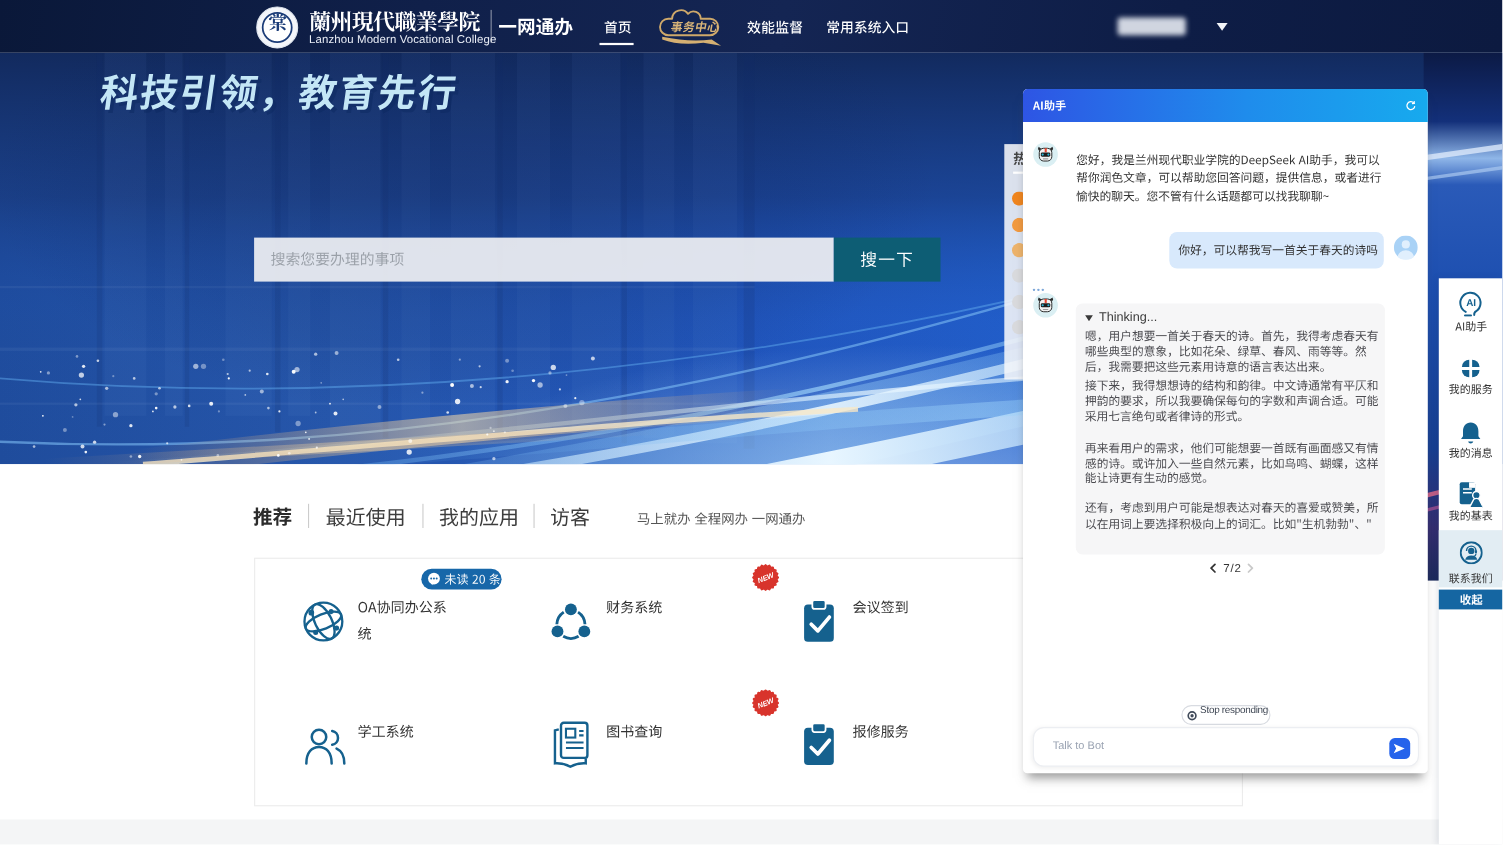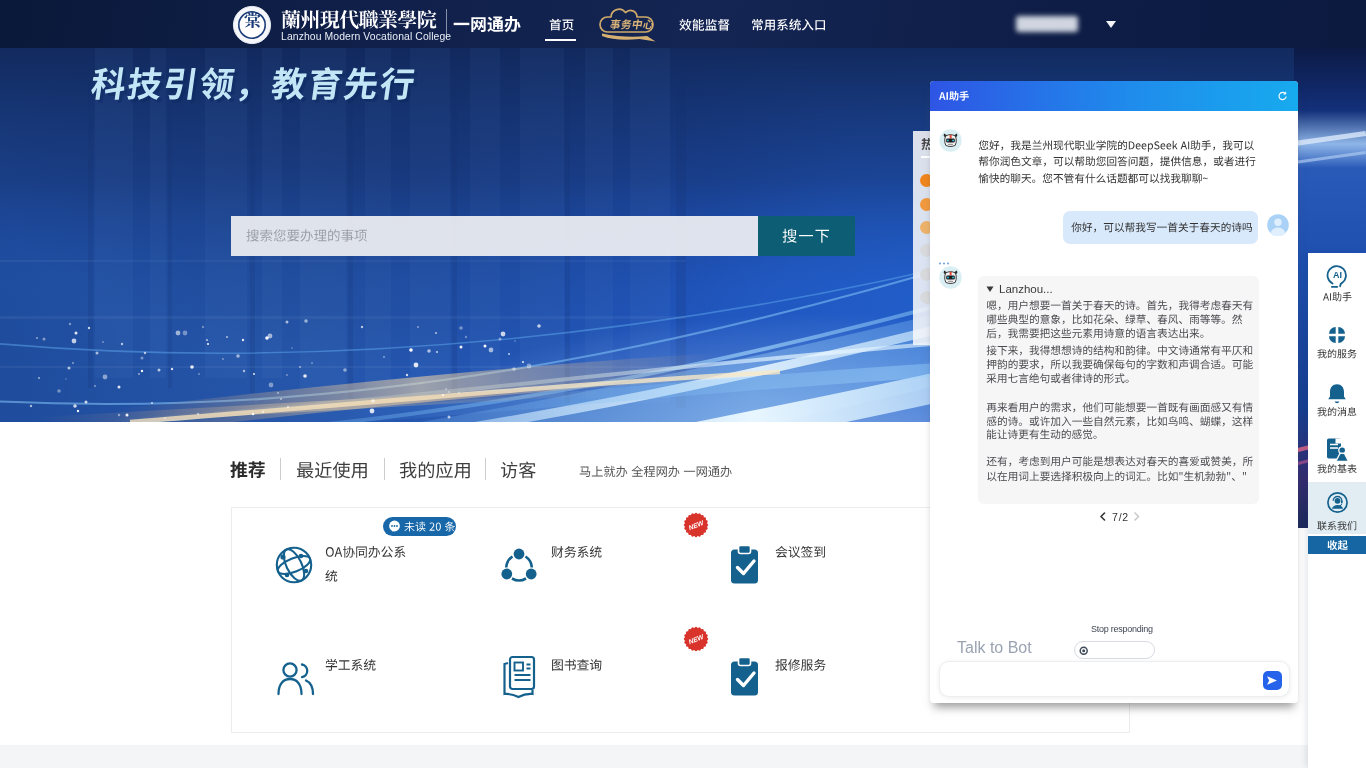--- a/index.html
+++ b/index.html
@@ -358,36 +358,36 @@
       <g fill="#7da7d9">
         <circle cx="2" cy="2.5" r="1.1"></circle>
         <circle cx="6" cy="2.5" r="1.1"></circle>
         <circle cx="10" cy="2.5" r="1.1"></circle>
       </g>
     </svg>
     <div class="abs" style="z-index:11;left:978px;top:276px;width:281px;height:228px;background:#f6f6f7;border-radius:6px"></div>
     <svg class="abs" style="z-index:12;left:986px;top:285px" width="10" height="10">
       <path d="M0.5,1.5 l7,0 l-3.5,5.5 z" fill="#3a3a3a"></path>
     </svg>
-    <div class="abs" style="z-index:12;left:999px;top:283px;font-size:11.5px;color:#3a3a3a">Lanzhou...</div>
+    <div class="abs" style="z-index:12;left:999px;top:283px;font-size:11.5px;color:#3a3a3a">Thinking...</div>
     <svg class="abs" style="z-index:12;left:1099px;top:512px" width="7" height="9">
       <path d="M5.5,1 L2,4.5 L5.5,8" stroke="#333" stroke-width="1.6" fill="none" stroke-linecap="round" stroke-linejoin="round"></path>
     </svg>
     <div class="abs" style="z-index:12;left:1112px;top:510.5px;font-size:10.5px;color:#333;letter-spacing:0.8px">7/2</div>
     <svg class="abs" style="z-index:12;left:1133px;top:512px" width="7" height="9">
       <path d="M2,1 L5.5,4.5 L2,8" stroke="#c9c9c9" stroke-width="1.6" fill="none" stroke-linecap="round" stroke-linejoin="round"></path>
     </svg>
     <div class="abs" style="z-index:11;left:1074px;top:641px;width:81px;height:18px;background:#fff;border:1px solid #d8dbe1;border-radius:9px"></div>
     <svg class="abs" style="z-index:12;left:1079px;top:645.5px" width="10" height="10">
       <circle cx="4.7" cy="4.7" r="3.5" fill="none" stroke="#414b5a" stroke-width="1.5"></circle>
       <circle cx="4.7" cy="4.7" r="1.5" fill="#414b5a"></circle>
     </svg>
-    <div class="abs" style="z-index:12;left:1091px;top:624px;font-size:9px;letter-spacing:-0.25px;color:#3f4754">Stop responding</div>
+    <div class="abs" style="z-index:12;left:1091px;top:640px;font-size:9px;letter-spacing:-0.25px;color:#3f4754">Stop responding</div>
     <div class="abs" style="z-index:11;left:939px;top:661px;width:351px;height:36px;background:#fff;border:1px solid #eceef2;border-radius:10px;box-shadow:0 1px 5px rgba(0,0,0,.07)"></div>
-    <div class="abs" style="z-index:12;left:957px;top:639px;font-size:16px;color:#9aa3b2">Talk to Bot</div>
+    <div class="abs" style="z-index:12;left:957px;top:673px;font-size:10px;color:#9aa3b2">Talk to Bot</div>
     <div class="abs" style="z-index:12;left:1262.5px;top:671px;width:19px;height:19px;background:#2563eb;border-radius:5px"></div>
     <svg class="abs" style="z-index:13;left:1266px;top:675px" width="12" height="12">
       <path d="M1,1.2 L11,5.5 L1,9.8 L3.2,5.5 Z" fill="#fff"></path>
     </svg>
     <div class="abs" style="z-index:20;left:1308px;top:253px;width:58px;height:515px;background:#fff;box-shadow:-2px 0 6px rgba(30,50,90,.12)"></div>
     <svg class="abs" style="z-index:25;left:1326px;top:264px" width="22" height="24">
 <g stroke="#15618e" stroke-width="1.8" fill="none" stroke-linecap="round">
 <path d="M6.5,19.5 a9.2,9.2 0 1 1 9.5,-0.6 c-1.5,0.8 -2,1.6 -1.8,3.4"></path>
 <path d="M5.8,22.8 l5.5,0"></path>
 </g>

